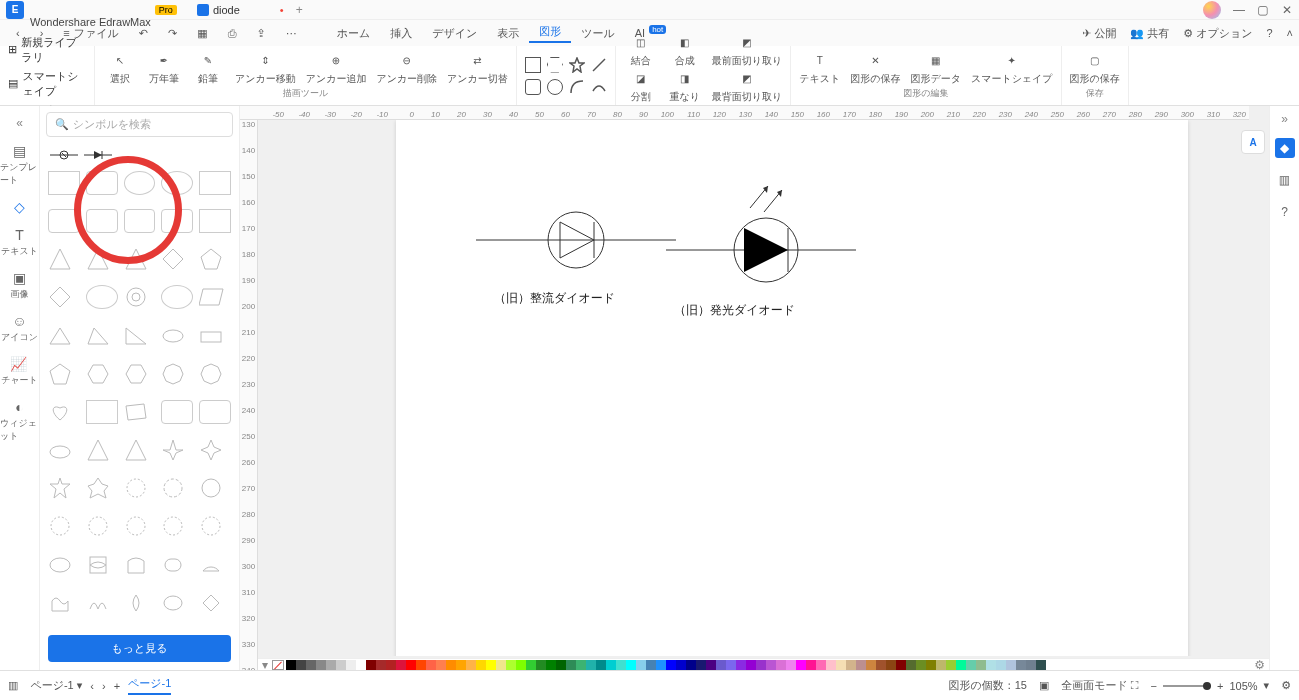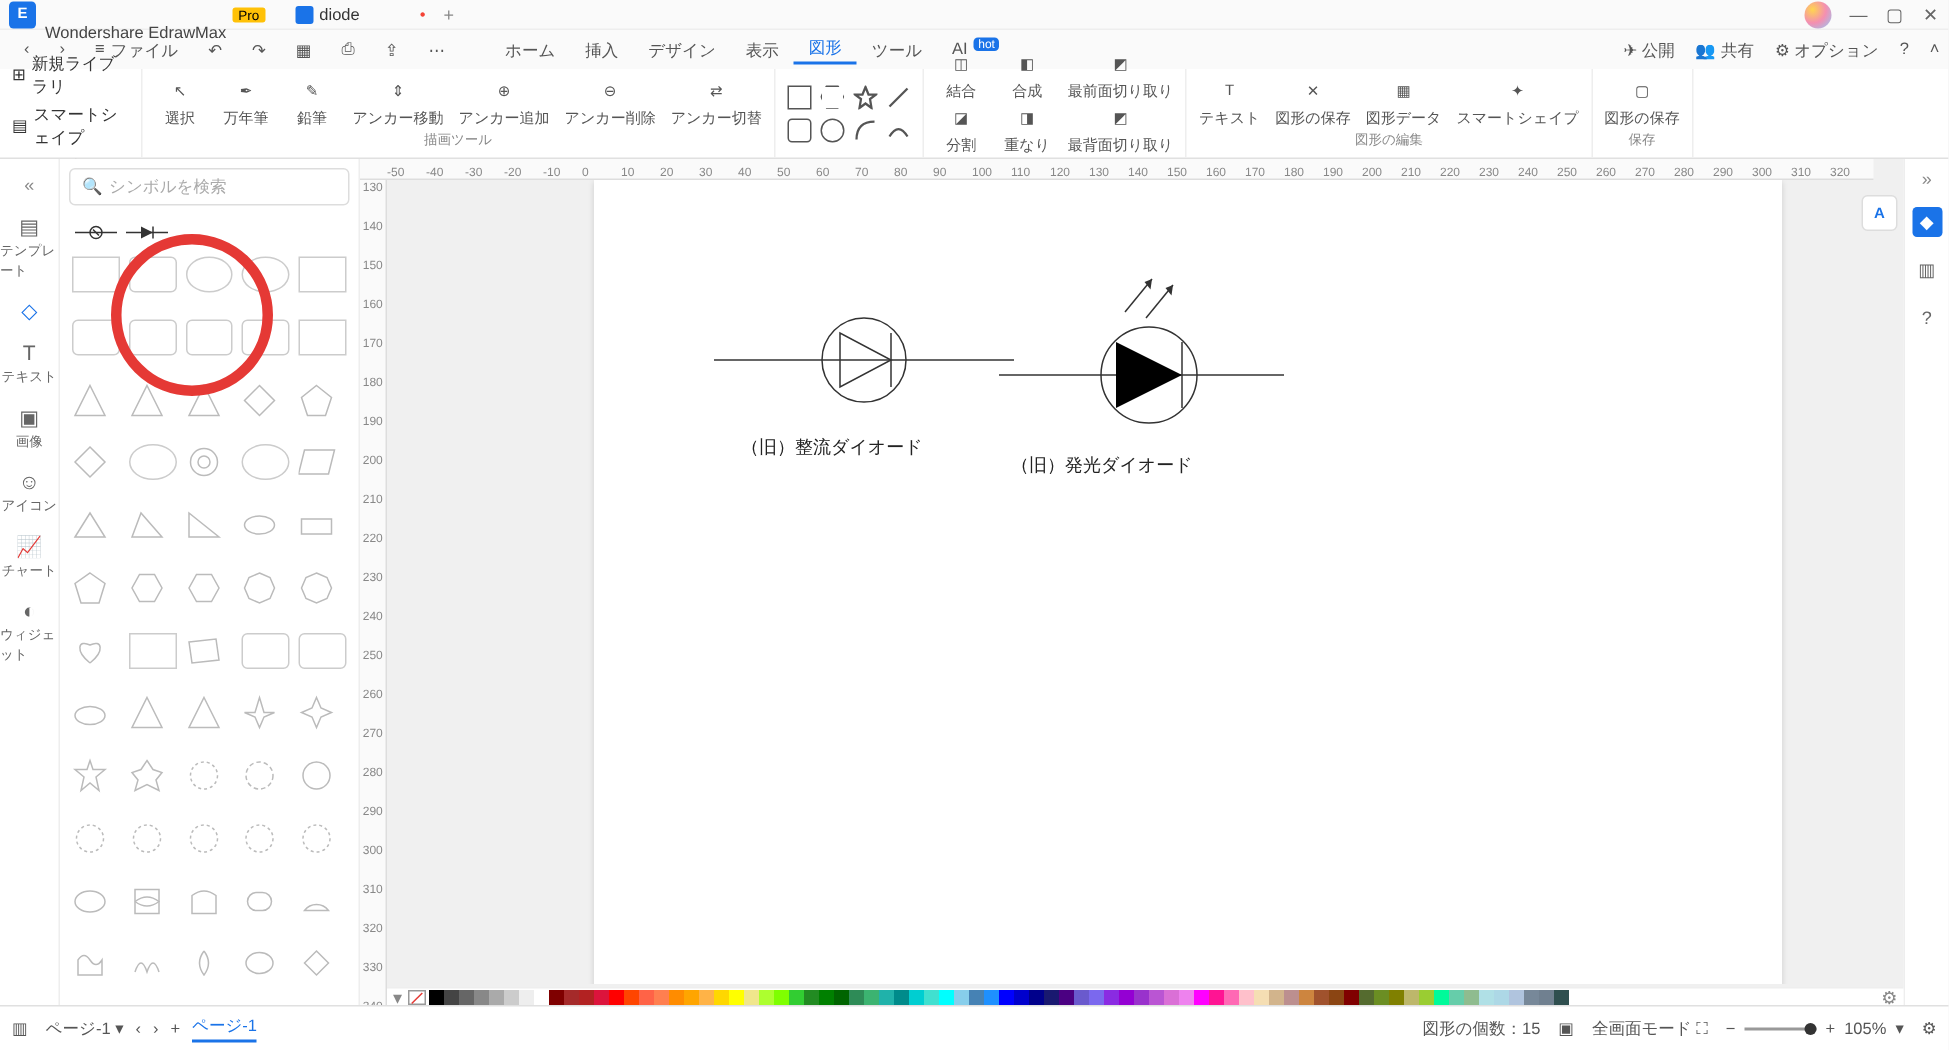--- a/index.html
+++ b/index.html
@@ -59,21 +59,21 @@
 .sidepanel .shapegrid { padding:4px 8px; display:grid; grid-template-columns:repeat(5,1fr); gap:6px; overflow:auto; flex:1;}
 .sidepanel .shapegrid .cell{ height:24px; border:1px solid #ccc; background:#fff;}
 .sidepanel .shapegrid .cell.round{border-radius:4px;}
 .sidepanel .shapegrid .cell.circle{border-radius:50%;}
 .sidepanel .shapegrid .cell.none{border:none;}
 .sidepanel .more { margin:8px; background:#1a73e8; color:#fff; border:none; border-radius:4px; padding:6px 0; font-size:11px;}
 .red-circle { position:absolute; left:34px; top:50px; width:108px; height:108px; border:7px solid #e53935; border-radius:50%; pointer-events:none; z-index:5;}
 
 .canvaswrap { flex:1; position:relative; background:#f0f0f0;}
 .hruler { position:absolute; left:0; right:20px; top:0; height:14px; background:#fafafa; border-bottom:1px solid #ddd; font-size:8px; color:#888; display:flex; align-items:flex-end; padding-left:18px; overflow:hidden;}
-.hruler span{ width:26px; text-align:left; flex:none;}
+.hruler span{ width:26px; text-align:right; flex:none;font-style:italic;}
 .vruler { position:absolute; left:0; top:14px; bottom:0; width:18px; background:#fafafa; border-right:1px solid #ddd; font-size:8px; color:#888;}
 .vruler div{ position:absolute; left:0; right:0; text-align:center;}
 .canvas { position:absolute; left:18px; top:14px; right:20px; bottom:14px; background:#f0f0f0; overflow:hidden;}
 .page { position:absolute; left:138px; top:0; width:792px; height:560px; background:#fff; box-shadow:0 1px 4px rgba(0,0,0,.15);}
 .canvas .label1,.canvas .label2{ position:absolute; font-size:12px; color:#222;}
 .ai-badge{ position:absolute; right:4px; top:24px; width:24px; height:24px; background:#fff; border:1px solid #ddd; border-radius:4px; display:flex; align-items:center; justify-content:center; color:#1a73e8; font-weight:bold; font-size:10px;}
 .hscroll{position:absolute; left:80px; right:20px; bottom:2px; height:8px; background:#eee; border-radius:4px;}
 .hscroll .thumb{position:absolute; left:0; width:68%; top:0; bottom:0; background:#ccc; border-radius:4px;}
 
 .rightrail { width:30px; background:#fff; border-left:1px solid #eee; display:flex; flex-direction:column; align-items:center; padding-top:6px; gap:12px;}
@@ -584,20 +584,21 @@
           <svg width="100%" height="100%">
             <ellipse cx="12" cy="12" rx="9" ry="7" fill="none" stroke="#bbb"></ellipse>
           </svg>
         </div>
         <div class="cell none">
           <svg width="100%" height="100%">
             <polygon points="12,4 20,12 12,20 4,12" fill="none" stroke="#bbb"></polygon>
           </svg>
         </div>
     </div>
+    <button class="more">もっと見る</button>
   </div>
 
   <div class="canvaswrap">
     <div class="hruler" id="hruler">
         <span>-50</span>
         <span>-40</span>
         <span>-30</span>
         <span>-20</span>
         <span>-10</span>
         <span>0</span>

